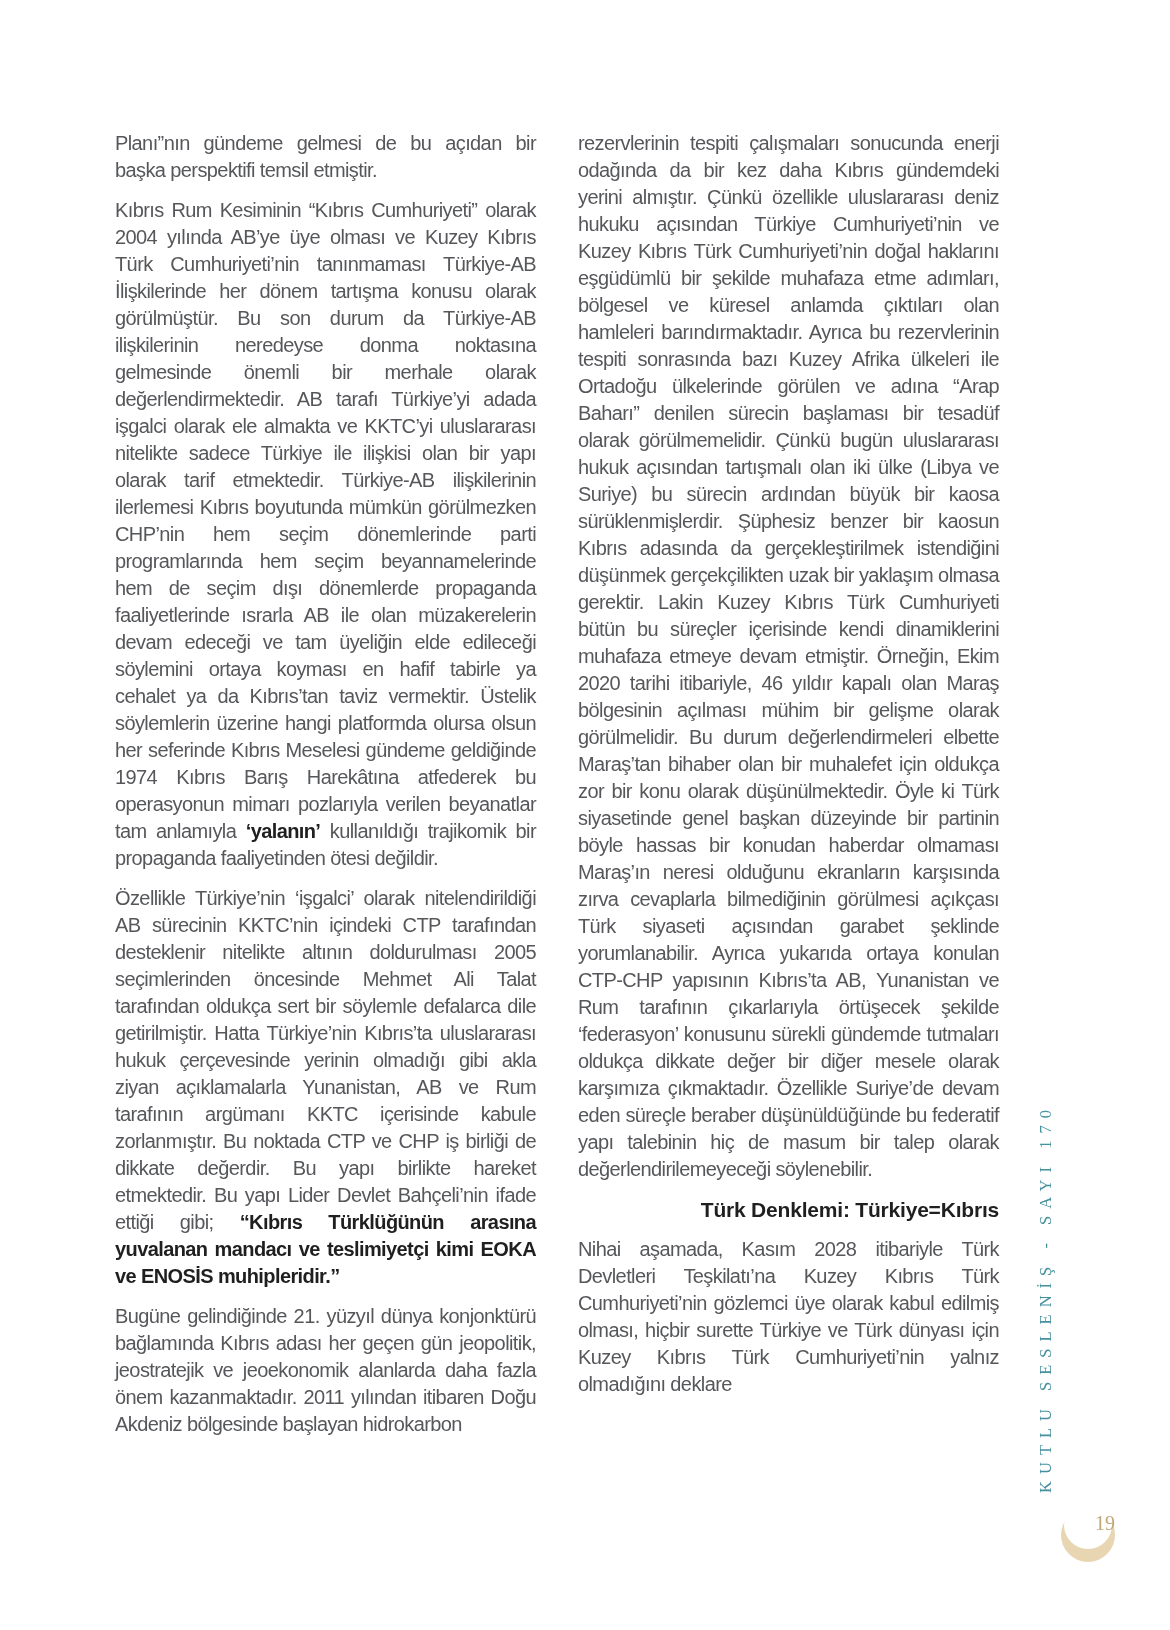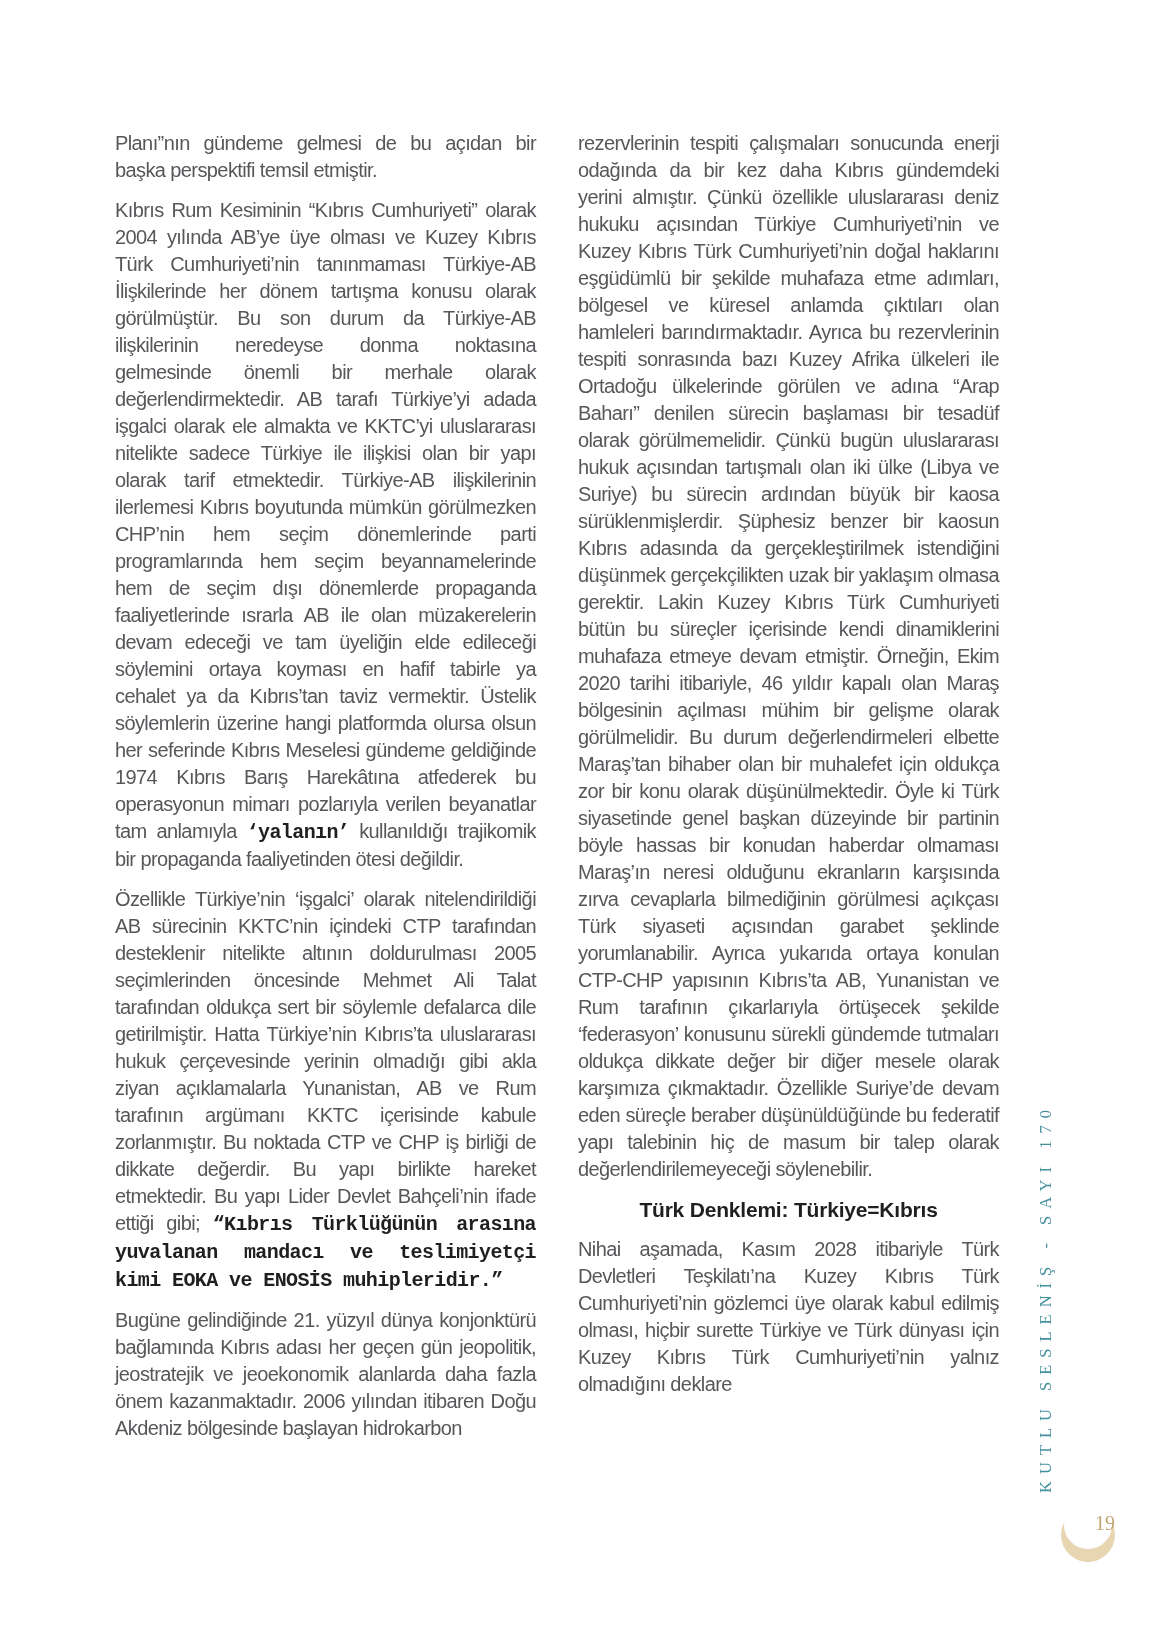--- a/index.html
+++ b/index.html
@@ -25,28 +25,27 @@
     color: var(--body-text, #56575a);
     font-size: 20px;
     line-height: 27px;
     letter-spacing: -0.6px;
     text-align: justify;
   }
   .para { margin: 0 0 13px 0; }
   .para .bold {
     font-weight: bold;
     color: var(--bold-text, #1f1f20);
-    font-family: Liberation Mono, monospace;
   }
   .heading {
     margin: 4px 0 13px 0;
     font-weight: bold;
     font-size: 21px;
     color: var(--bold-text, #1f1f20);
-    text-align: center;
+    text-align: right;
     letter-spacing: -0.2px;
   }
   .journal-label {
     position: absolute;
     left: 838px;
     top: 1286px;
     width: 420px;
     height: 24px;
     transform: rotate(-90deg);
     text-align: center;
@@ -90,21 +89,21 @@
 </head>
 <body>
 
 <div class="page">
 
   <main class="article">
     <section class="col">
         <div class="para"><span>Planı”nın gündeme gelmesi de bu açıdan bir başka perspektifi temsil etmiştir.</span></div>
         <div class="para"><span>Kıbrıs Rum Kesiminin “Kıbrıs Cumhuriyeti” olarak 2004 yılında AB’ye üye olması ve Kuzey Kıbrıs Türk Cumhuriyeti’nin tanınmaması Türkiye-AB İlişkilerinde her dönem tartışma konusu olarak görülmüştür. Bu son durum da Türkiye-AB ilişkilerinin neredeyse donma noktasına gelmesinde önemli bir merhale olarak değerlendirmektedir. AB tarafı Türkiye’yi adada işgalci olarak ele almakta ve KKTC’yi uluslararası nitelikte sadece Türkiye ile ilişkisi olan bir yapı olarak tarif etmektedir. Türkiye-AB ilişkilerinin ilerlemesi Kıbrıs boyutunda mümkün görülmezken CHP’nin hem seçim dönemlerinde parti programlarında hem seçim beyannamelerinde hem de seçim dışı dönemlerde propaganda faaliyetlerinde ısrarla AB ile olan müzakerelerin devam edeceği ve tam üyeliğin elde edileceği söylemini ortaya koyması en hafif tabirle ya cehalet ya da Kıbrıs’tan taviz vermektir. Üstelik söylemlerin üzerine hangi platformda olursa olsun her seferinde Kıbrıs Meselesi gündeme geldiğinde 1974 Kıbrıs Barış Harekâtına atfederek bu operasyonun mimarı pozlarıyla verilen beyanatlar tam anlamıyla </span><span class="bold">‘yalanın’</span><span> kullanıldığı trajikomik bir propaganda faaliyetinden ötesi değildir.</span></div>
         <div class="para"><span>Özellikle Türkiye’nin ‘işgalci’ olarak nitelendirildiği AB sürecinin KKTC’nin içindeki CTP tarafından desteklenir nitelikte altının doldurulması 2005 seçimlerinden öncesinde Mehmet Ali Talat tarafından oldukça sert bir söylemle defalarca dile getirilmiştir. Hatta Türkiye’nin Kıbrıs’ta uluslararası hukuk çerçevesinde yerinin olmadığı gibi akla ziyan açıklamalarla Yunanistan, AB ve Rum tarafının argümanı KKTC içerisinde kabule zorlanmıştır. Bu noktada CTP ve CHP iş birliği de dikkate değerdir. Bu yapı birlikte hareket etmektedir. Bu yapı Lider Devlet Bahçeli’nin ifade ettiği gibi; </span><span class="bold">“Kıbrıs Türklüğünün arasına yuvalanan mandacı ve teslimiyetçi kimi EOKA ve ENOSİS muhipleridir.”</span></div>
-        <div class="para"><span>Bugüne gelindiğinde 21. yüzyıl dünya konjonktürü bağlamında Kıbrıs adası her geçen gün jeopolitik, jeostratejik ve jeoekonomik alanlarda daha fazla önem kazanmaktadır. 2006 yılından itibaren Doğu Akdeniz bölgesinde başlayan hidrokarbon</span></div>
+        <div class="para"><span>Bugüne gelindiğinde 21. yüzyıl dünya konjonktürü bağlamında Kıbrıs adası her geçen gün jeopolitik, jeostratejik ve jeoekonomik alanlarda daha fazla önem kazanmaktadır. 2011 yılından itibaren Doğu Akdeniz bölgesinde başlayan hidrokarbon</span></div>
       </section>
     <section class="col">
         <div class="para"><span>rezervlerinin tespiti çalışmaları sonucunda enerji odağında da bir kez daha Kıbrıs gündemdeki yerini almıştır. Çünkü özellikle uluslararası deniz hukuku açısından Türkiye Cumhuriyeti’nin ve Kuzey Kıbrıs Türk Cumhuriyeti’nin doğal haklarını eşgüdümlü bir şekilde muhafaza etme adımları, bölgesel ve küresel anlamda çıktıları olan hamleleri barındırmaktadır. Ayrıca bu rezervlerinin tespiti sonrasında bazı Kuzey Afrika ülkeleri ile Ortadoğu ülkelerinde görülen ve adına “Arap Baharı” denilen sürecin başlaması bir tesadüf olarak görülmemelidir. Çünkü bugün uluslararası hukuk açısından tartışmalı olan iki ülke (Libya ve Suriye) bu sürecin ardından büyük bir kaosa sürüklenmişlerdir. Şüphesiz benzer bir kaosun Kıbrıs adasında da gerçekleştirilmek istendiğini düşünmek gerçekçilikten uzak bir yaklaşım olmasa gerektir. Lakin Kuzey Kıbrıs Türk Cumhuriyeti bütün bu süreçler içerisinde kendi dinamiklerini muhafaza etmeye devam etmiştir. Örneğin, Ekim 2020 tarihi itibariyle, 46 yıldır kapalı olan Maraş bölgesinin açılması mühim bir gelişme olarak görülmelidir. Bu durum değerlendirmeleri elbette Maraş’tan bihaber olan bir muhalefet için oldukça zor bir konu olarak düşünülmektedir. Öyle ki Türk siyasetinde genel başkan düzeyinde bir partinin böyle hassas bir konudan haberdar olmaması Maraş’ın neresi olduğunu ekranların karşısında zırva cevaplarla bilmediğinin görülmesi açıkçası Türk siyaseti açısından garabet şeklinde yorumlanabilir. Ayrıca yukarıda ortaya konulan CTP-CHP yapısının Kıbrıs’ta AB, Yunanistan ve Rum tarafının çıkarlarıyla örtüşecek şekilde ‘federasyon’ konusunu sürekli gündemde tutmaları oldukça dikkate değer bir diğer mesele olarak karşımıza çıkmaktadır. Özellikle Suriye’de devam eden süreçle beraber düşünüldüğünde bu federatif yapı talebinin hiç de masum bir talep olarak değerlendirilemeyeceği söylenebilir.</span></div>
         <div class="heading"><span class="bold">Türk Denklemi: Türkiye=Kıbrıs</span></div>
         <div class="para"><span>Nihai aşamada, Kasım 2028 itibariyle Türk Devletleri Teşkilatı’na Kuzey Kıbrıs Türk Cumhuriyeti’nin gözlemci üye olarak kabul edilmiş olması, hiçbir surette Türkiye ve Türk dünyası için Kuzey Kıbrıs Türk Cumhuriyeti’nin yalnız olmadığını deklare</span></div>
       </section>
   </main>
 
   <div class="journal-label">KUTLU SESLENİŞ - SAYI 170</div>
 

